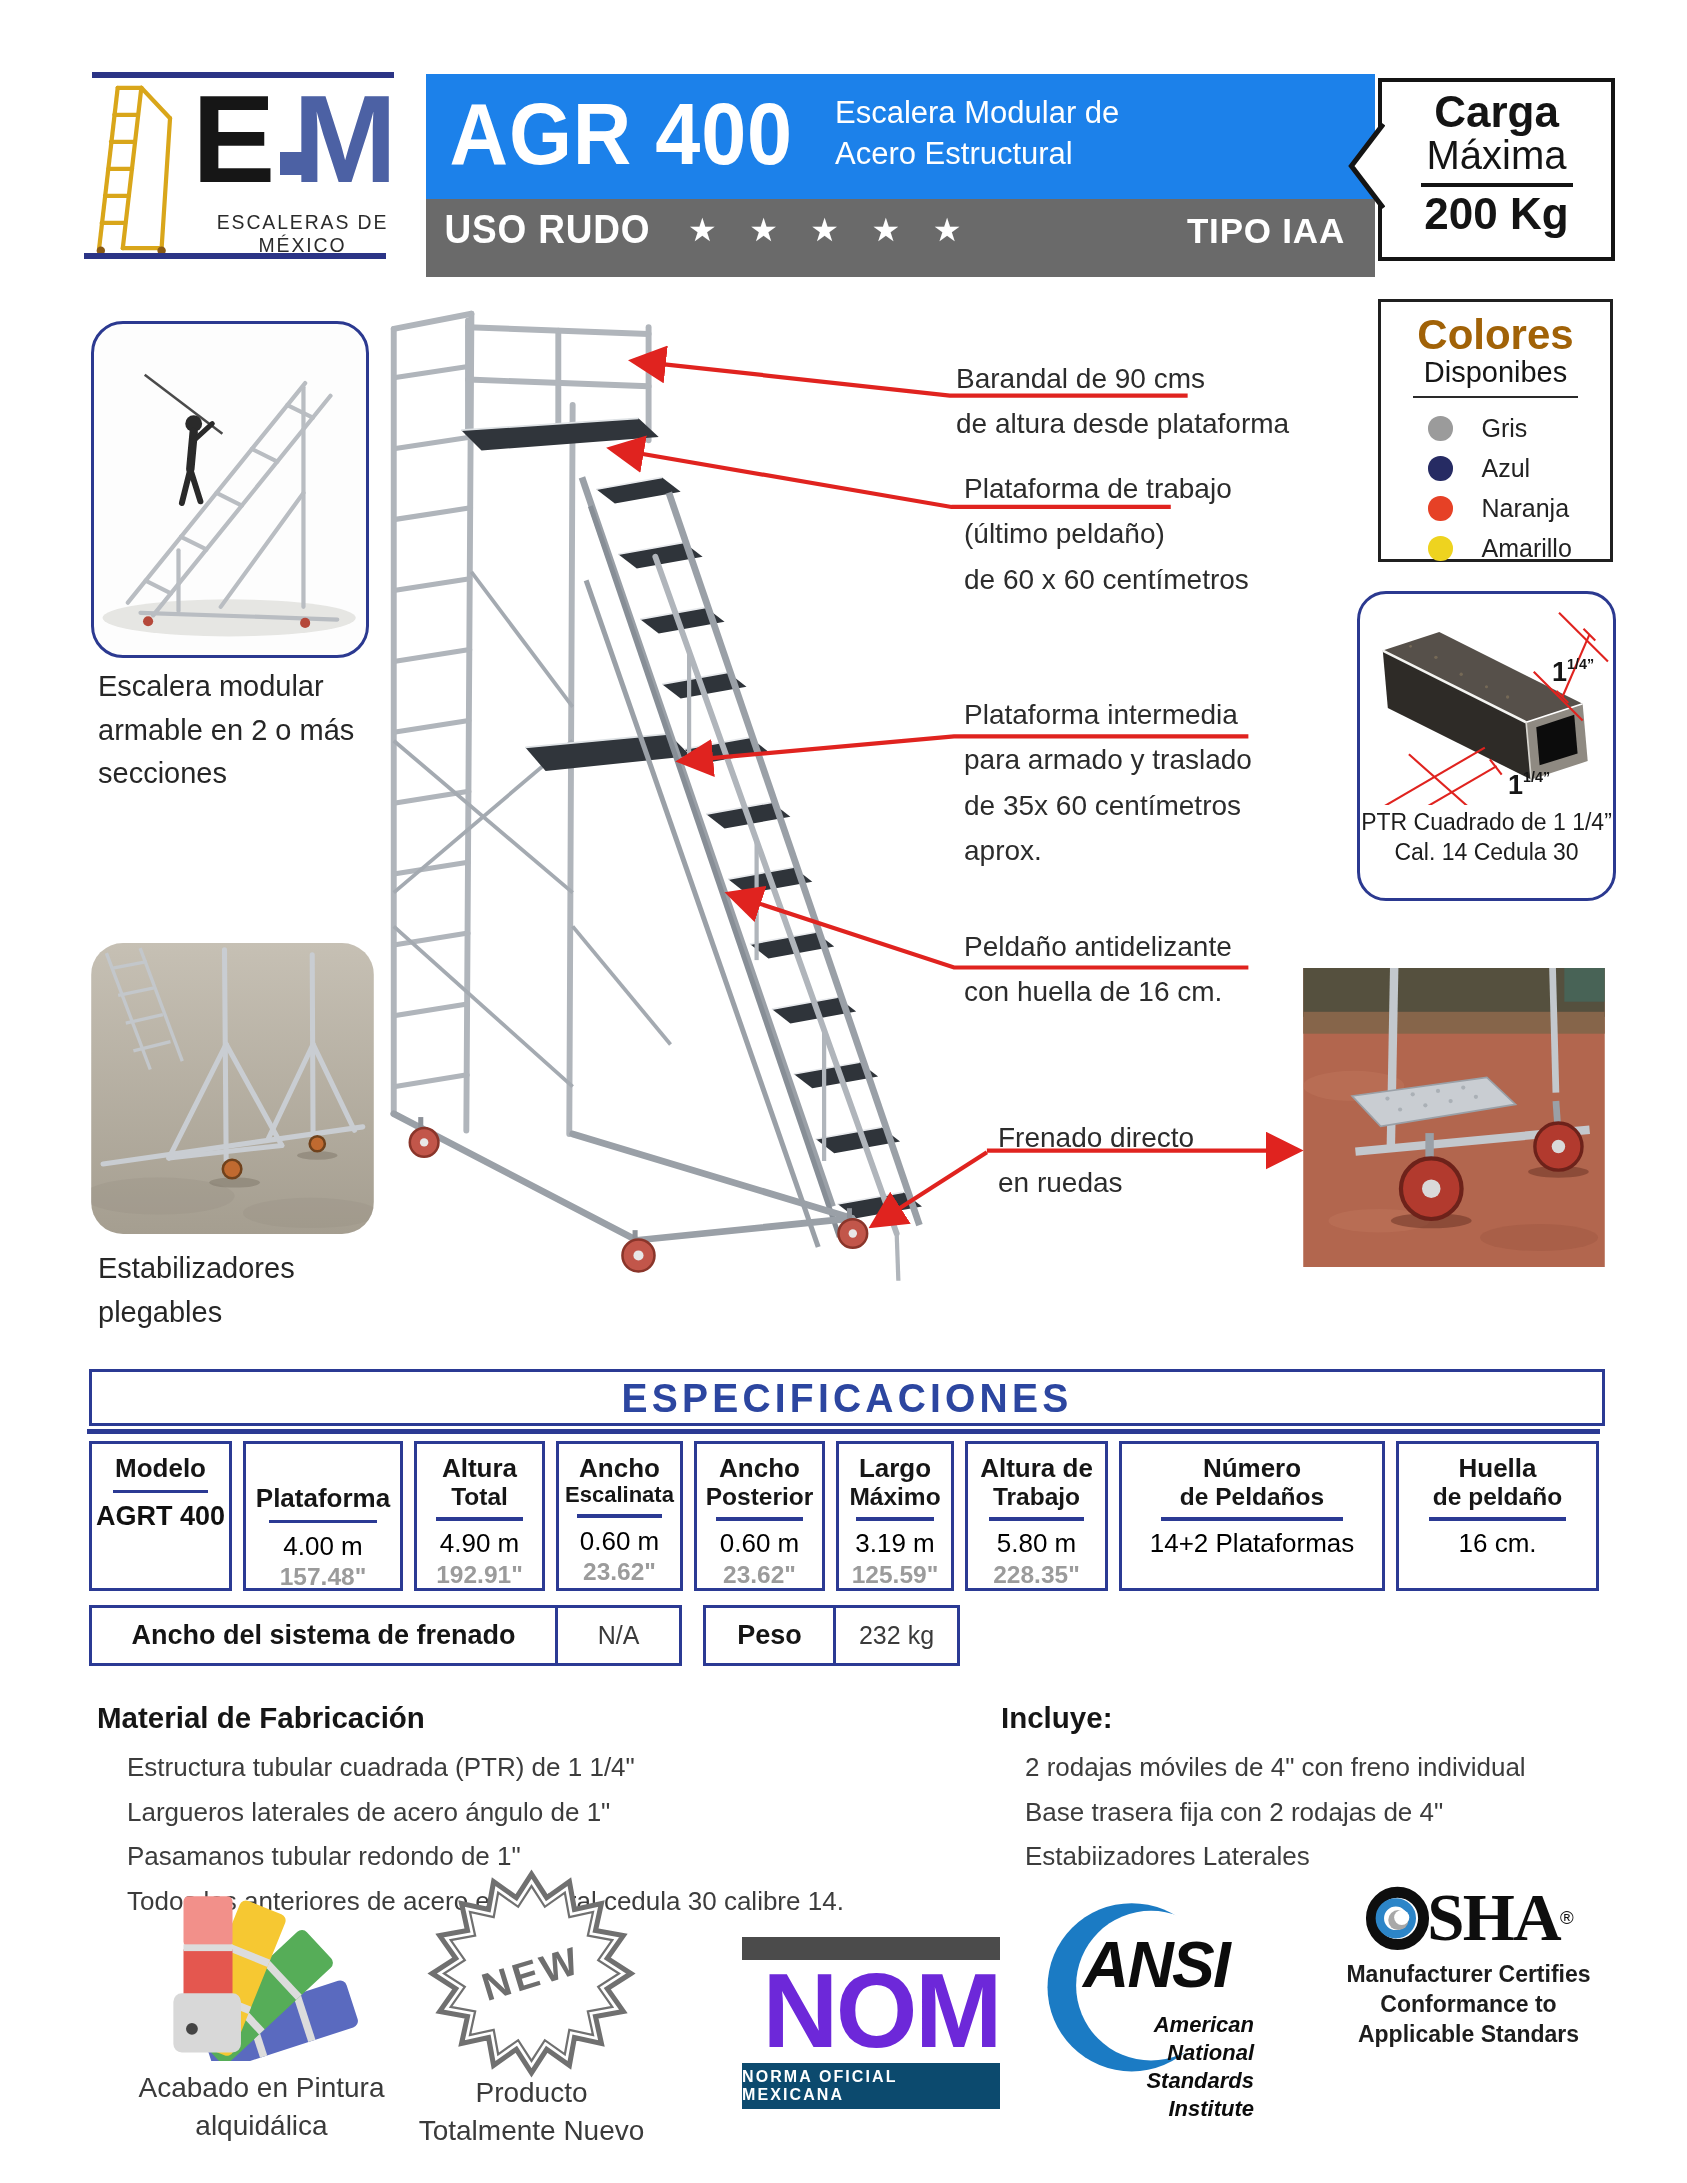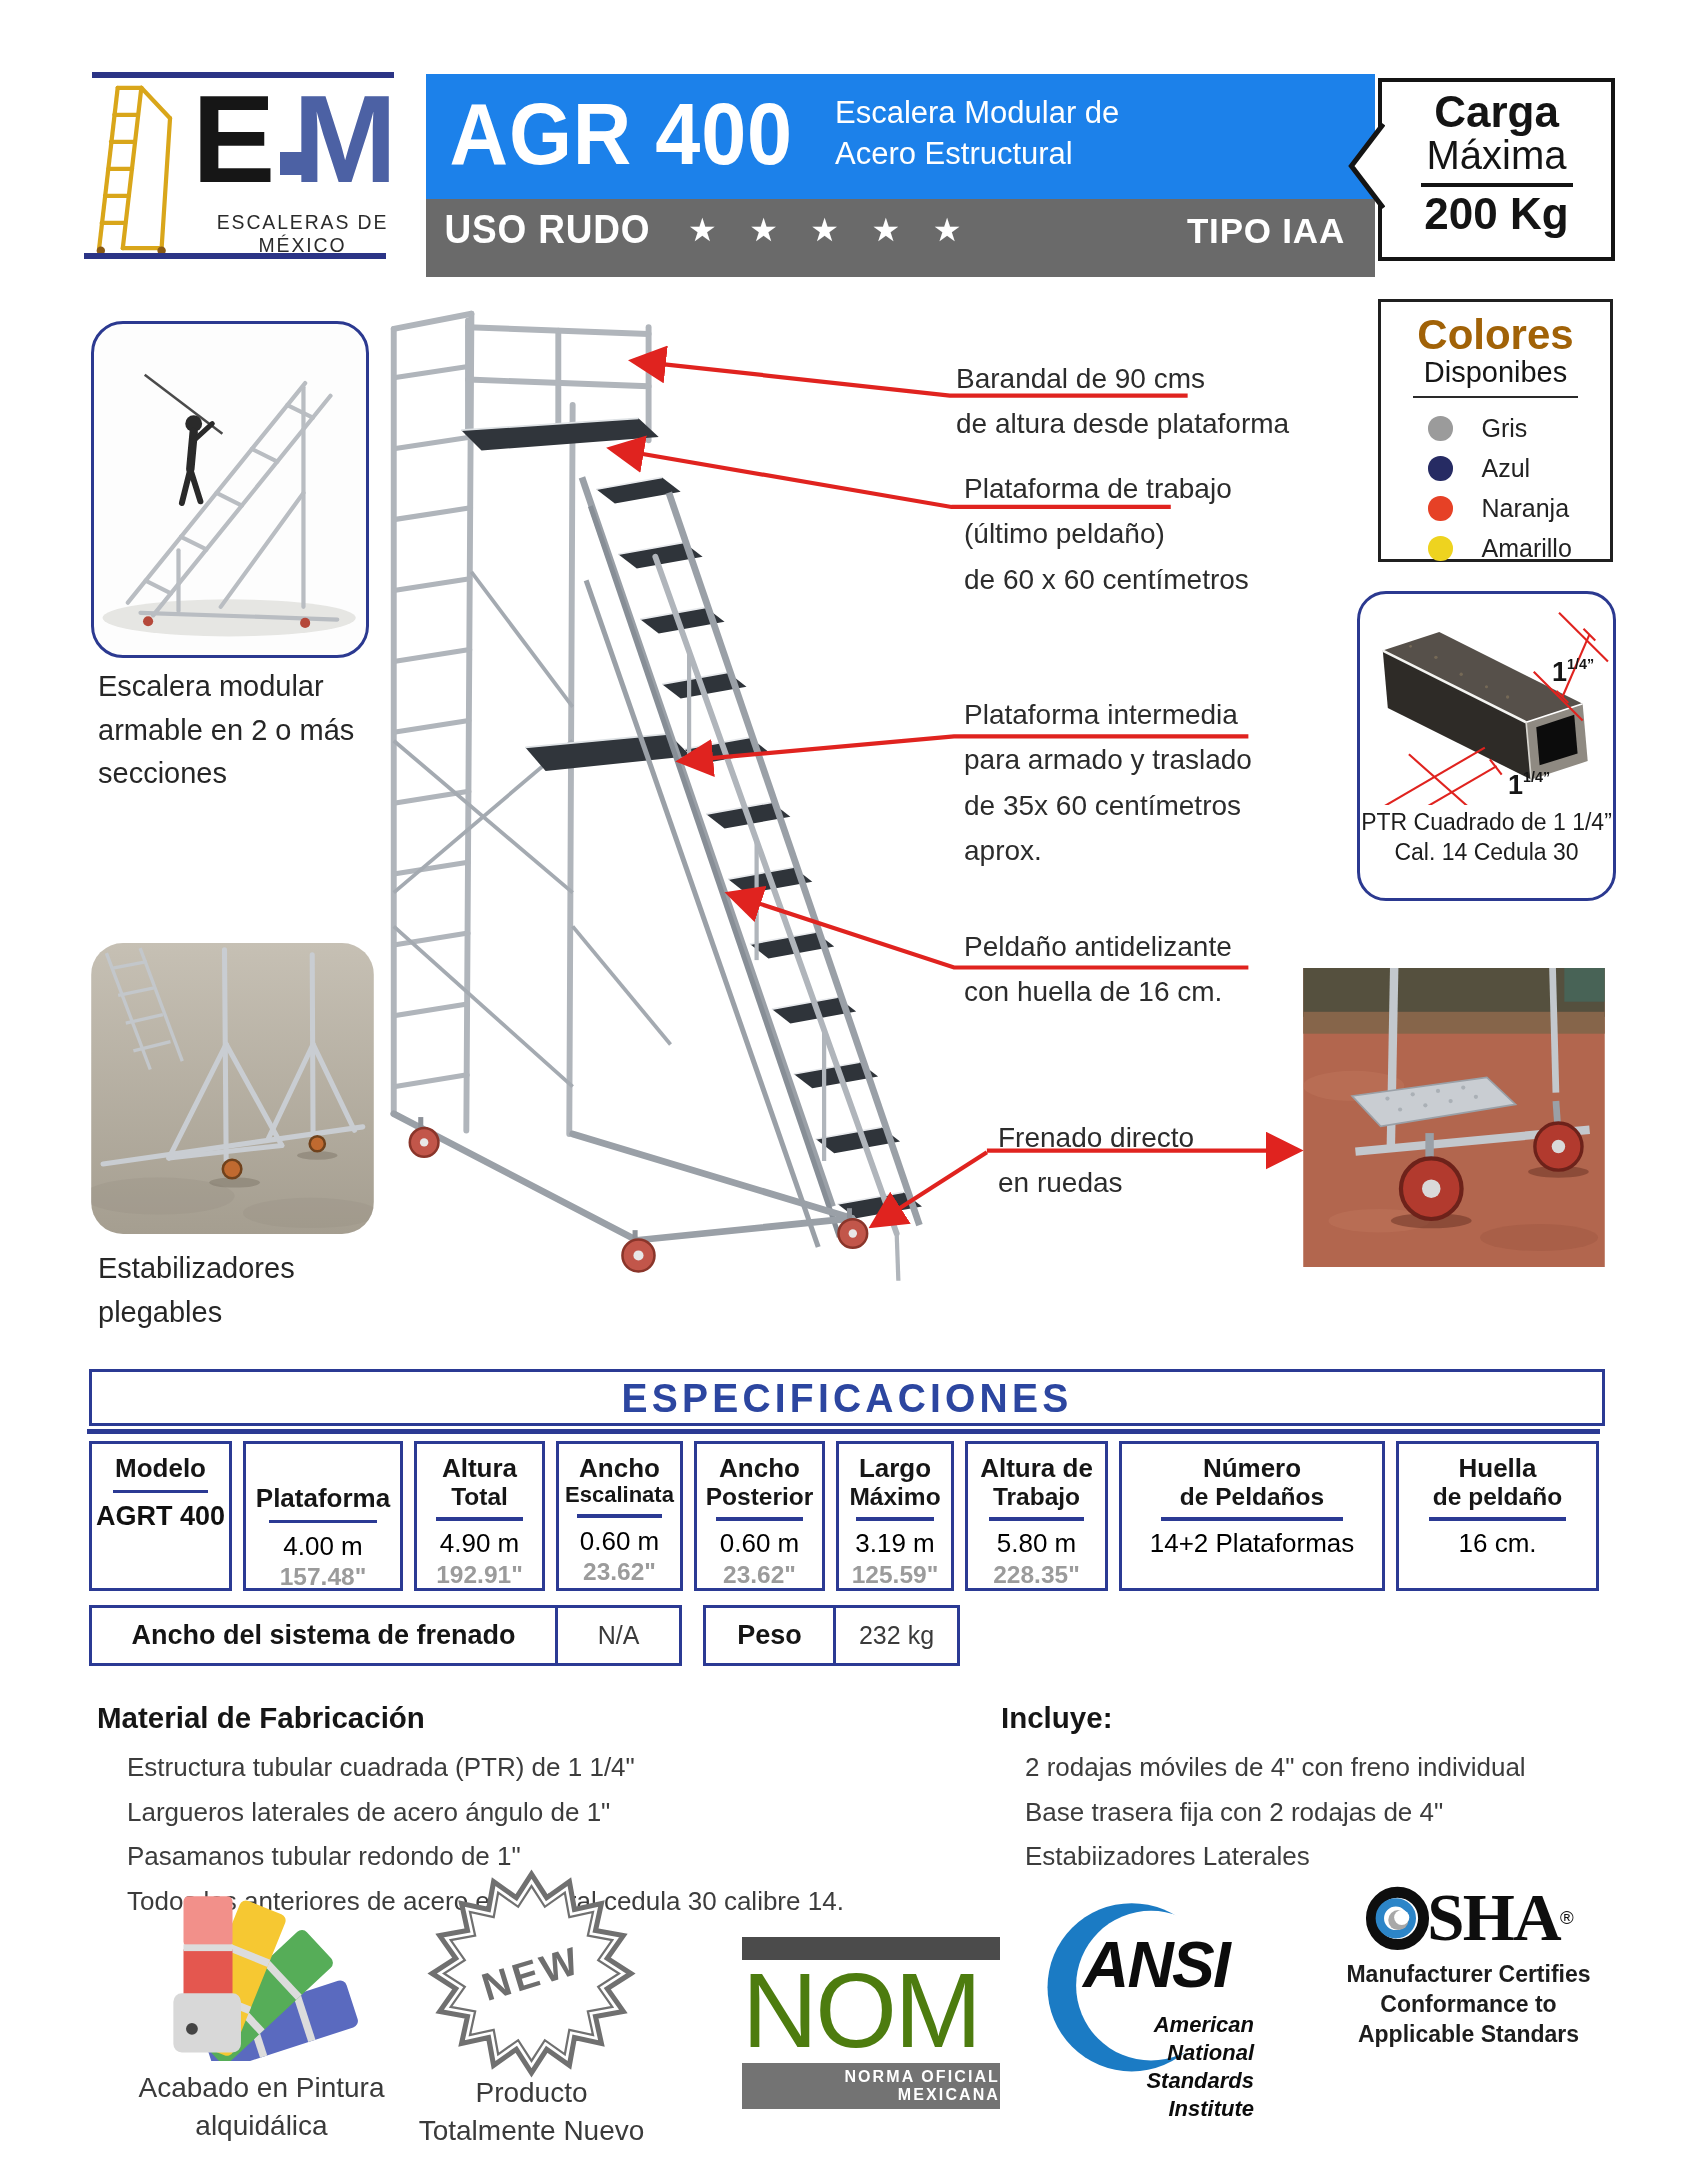--- a/index.html
+++ b/index.html
@@ -104,23 +104,23 @@
 
   
   .badge-cap{position:absolute;text-align:center;font-size:28px;color:#3a3a3a;line-height:1.35;}
   .paint-cap{left:101px;top:2069px;width:321px;}
   .new-cap{left:384px;top:2074px;width:295px;}
   .new-label{position:absolute;left:422px;top:1864px;width:219px;height:219px;display:flex;
              align-items:center;justify-content:center;pointer-events:none;}
   .new-label span{font-size:39px;font-weight:600;letter-spacing:3.4px;color:#6e6e6e;transform:rotate(-17deg);}
   .nom{left:742px;top:1937px;width:258px;}
   .nom-bar-top{height:23px;background:#4b4b4b;}
-  .nom-word{font-size:105px;font-weight:400;color:#4d7c0f;letter-spacing:-2.5px;line-height:0.98;
-            text-align:left;}
-  .nom-bar-bot{background:#737373;color:#fff;text-align:right;font-size:16px;font-weight:700;
+  .nom-word{font-size:105px;font-weight:700;color:#6d28d9;letter-spacing:-2.5px;line-height:0.98;
+            text-align:right;}
+  .nom-bar-bot{background:#0c4a6e;color:#fff;text-align:left;font-size:16px;font-weight:700;
                letter-spacing:2.1px;padding:5px 0;}
   .ansi{left:1039px;top:1888px;width:219px;height:202px;}
   .ansi-word{position:absolute;left:44px;top:40px;font-size:64px;font-weight:900;font-style:italic;
              color:#0c0c0c;letter-spacing:-1.7px;}
   .ansi-cap{position:absolute;left:46px;top:123px;width:169px;text-align:right;font-size:22px;
             font-style:italic;font-weight:800;color:#0c0c0c;line-height:1.28;}
   .osha{left:1337px;top:1883px;width:263px;text-align:center;}
   .osha-row{display:flex;align-items:center;justify-content:center;}
   .osha-word{font-family:"Liberation Serif", serif;font-size:67px;font-weight:700;color:#0e0e0e;
              line-height:1;margin-left:-5px;letter-spacing:-1.7px;}

